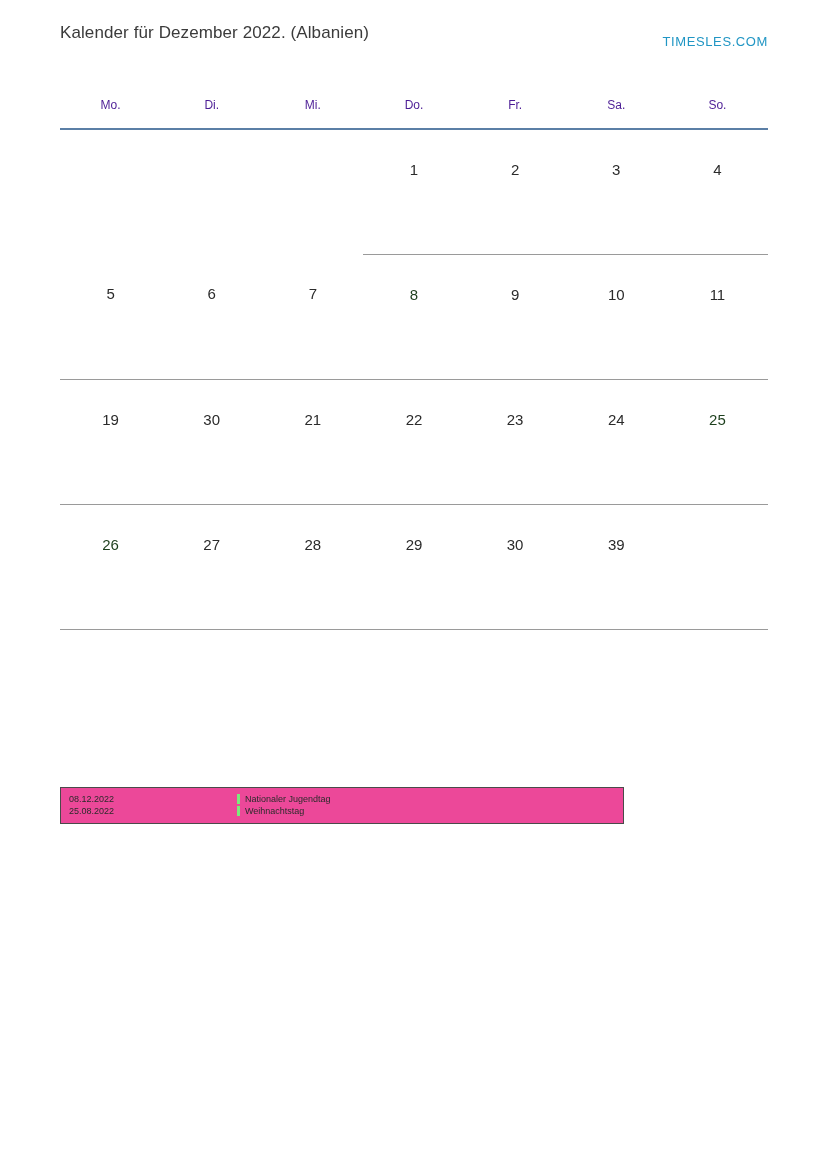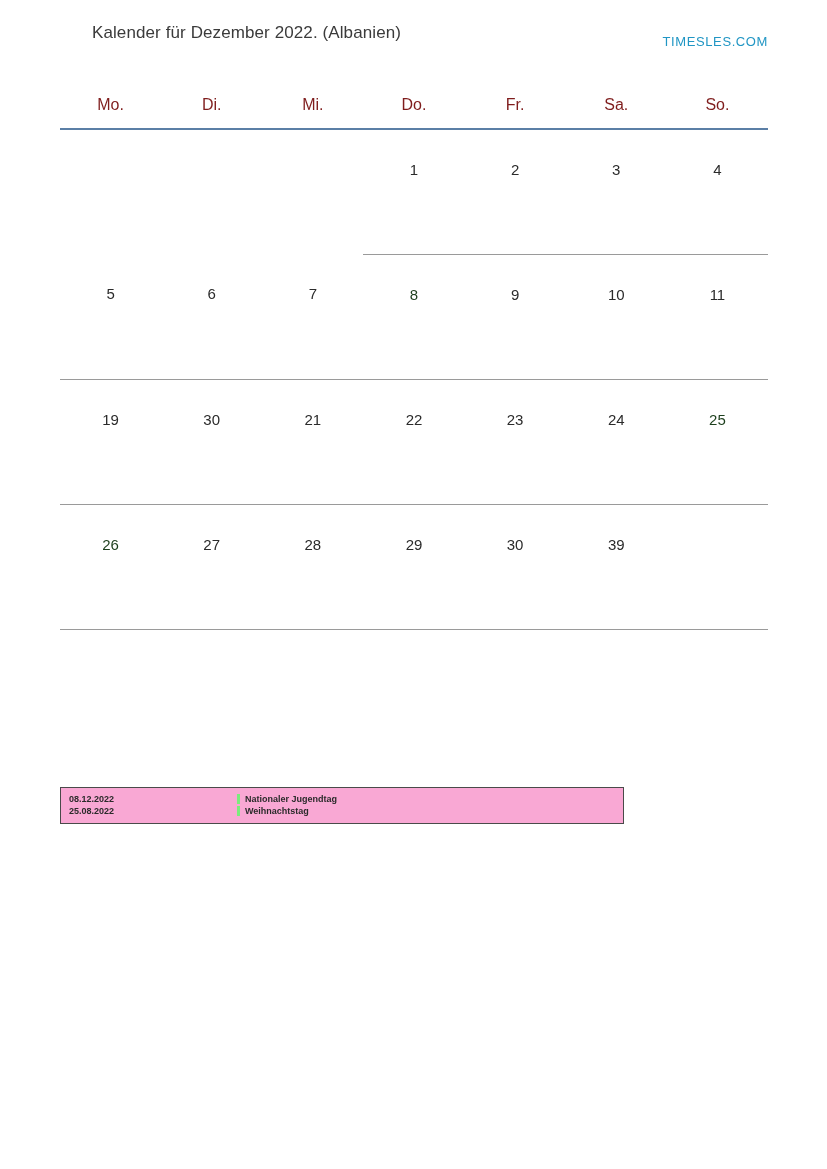--- a/index.html
+++ b/index.html
@@ -23,21 +23,20 @@
     display: flex;
     align-items: center;
     justify-content: space-between;
   }
   .cal-title {
     font-size: 17px;
     color: #3b3b3b;
     font-weight: normal;
     letter-spacing: 0.1px;
     white-space: nowrap;
-    margin-left: 32px;
   }
   .brand {
     font-size: 13px;
     color: #2196c4;
     letter-spacing: 0.6px;
     white-space: nowrap;
     margin-top: 16px;
   }
   
   .cal {
@@ -45,23 +44,23 @@
     left: 60px; top: 82px;
     width: 708px;
   }
   table.cal-table {
     border-collapse: collapse;
     width: 708px;
     table-layout: fixed;
   }
   table.cal-table th {
     height: 46px;
-    font-size: 16px;
+    font-size: 12px;
     font-weight: normal;
-    color: #7f1d1d;
+    color: #4c1d95;
     vertical-align: middle;
     padding: 0;
     border: 0;
   }
   .head-rule td {
     height: 0;
     padding: 0;
     border: 0;
     border-bottom: 2px solid #5b7fa6;
   }
@@ -94,22 +93,21 @@
   td.day.holiday .num { color: #1d3f1d; }
   td.day.empty { border-bottom: 1px solid #9a9a9a; }
   td.day.empty.nobottom { border-bottom: 0; }
   
   .legend {
     position: absolute;
     left: 60px; top: 787px;
     width: 564px;
     border: 1px solid #4a4a4a;
     padding: 5px 8px 6px 8px;
-    background: #f9a8d4;
-    font-weight: bold;
+    background: #ec4899;
   }
   .legend-row {
     display: flex;
     align-items: flex-start;
     font-size: 9px;
     color: #2b2b2b;
     line-height: 12px;
   }
   .legend-col {
     display: flex;

